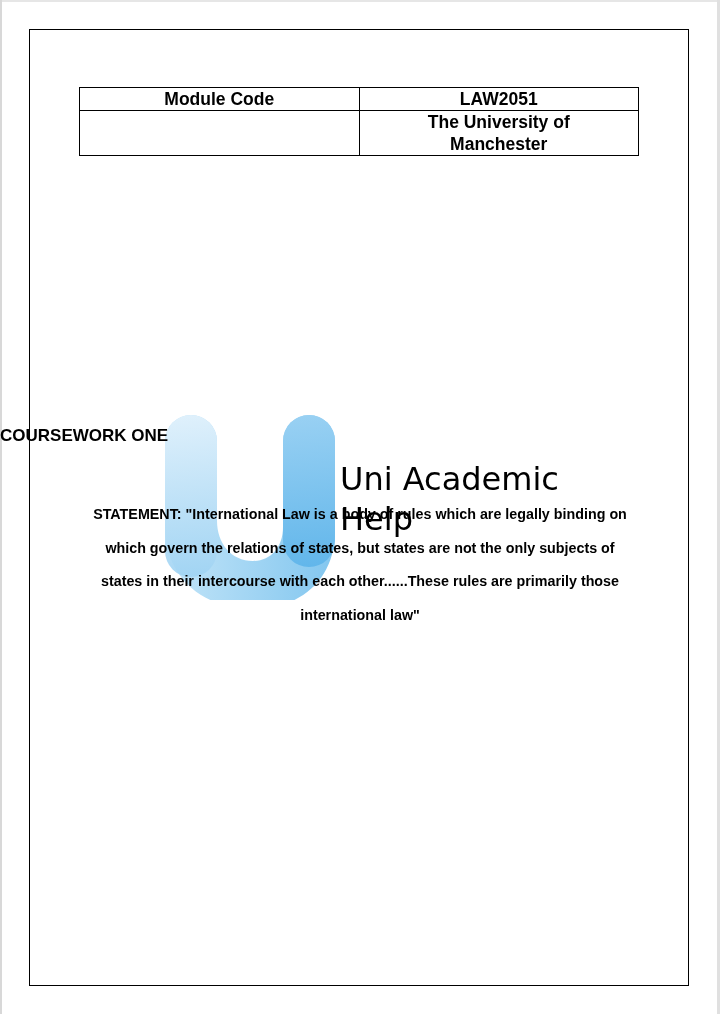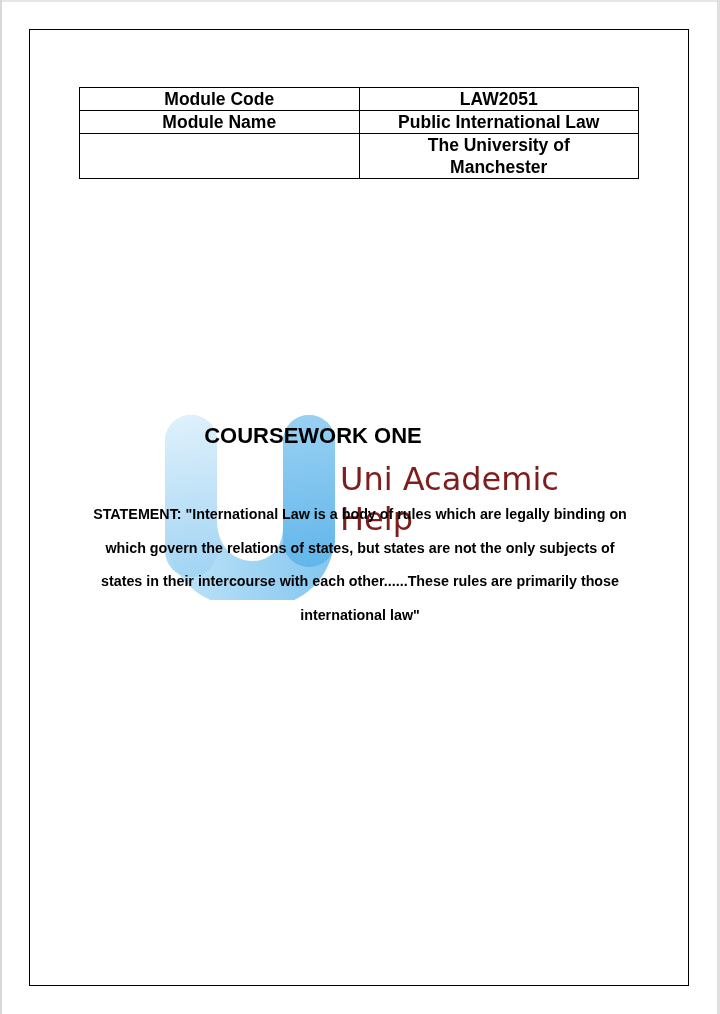--- a/index.html
+++ b/index.html
@@ -57,34 +57,33 @@
     }
     .watermark {
       position: absolute;
       left: 165px; top: 410px;
       width: 420px; height: 190px;
       pointer-events: none;
     }
     .wm-text {
       position: absolute;
       font-family: "DejaVu Sans", sans-serif;
-      color: #7f1d1d;
+      color: #000000;
       font-size: 32px;
       line-height: 32px;
       white-space: nowrap;
     }
     .wm-text.line1 { left: 175px; top: 53px; }
     .wm-text.line2 { left: 175px; top: 93px; }
     .title {
       position: absolute;
       left: 0; width: 626px;
       top: 425px;
-      text-align: center;
       font-weight: bold;
-      font-size: 22px;
+      font-size: 17px;
       line-height: 22px;
     }
     .statement {
       position: absolute;
       left: 72px; width: 576px;
       top: 498px;
       text-align: center;
       font-weight: bold;
       font-size: 14.3px;
       line-height: 33.5px;
@@ -98,24 +97,20 @@
 <div class="screen-edge-left"></div>
 <div class="screen-edge-right"></div>
 
 <div class="page-border"></div>
 
 <table class="info-table">
   <tbody>
       <tr>
     <td>Module Code</td>
     <td>LAW2051</td>
-  </tr>
-  <tr>
-    <td>Module Name</td>
-    <td>Public International Law</td>
   </tr>
   <tr>
     <td></td>
     <td class="wrap-cell">
       <div>The University of</div>
       <div>Manchester</div>
     </td>
   </tr>
 </tbody>
   </table>

